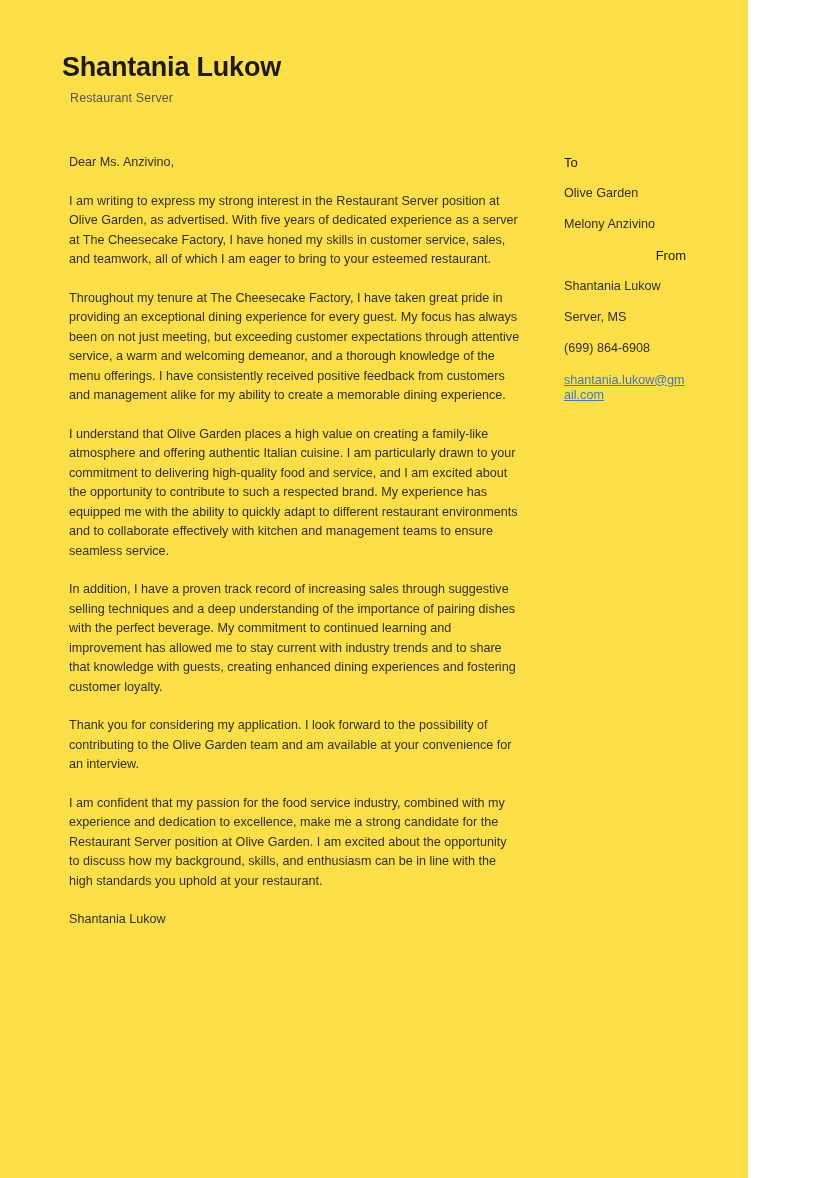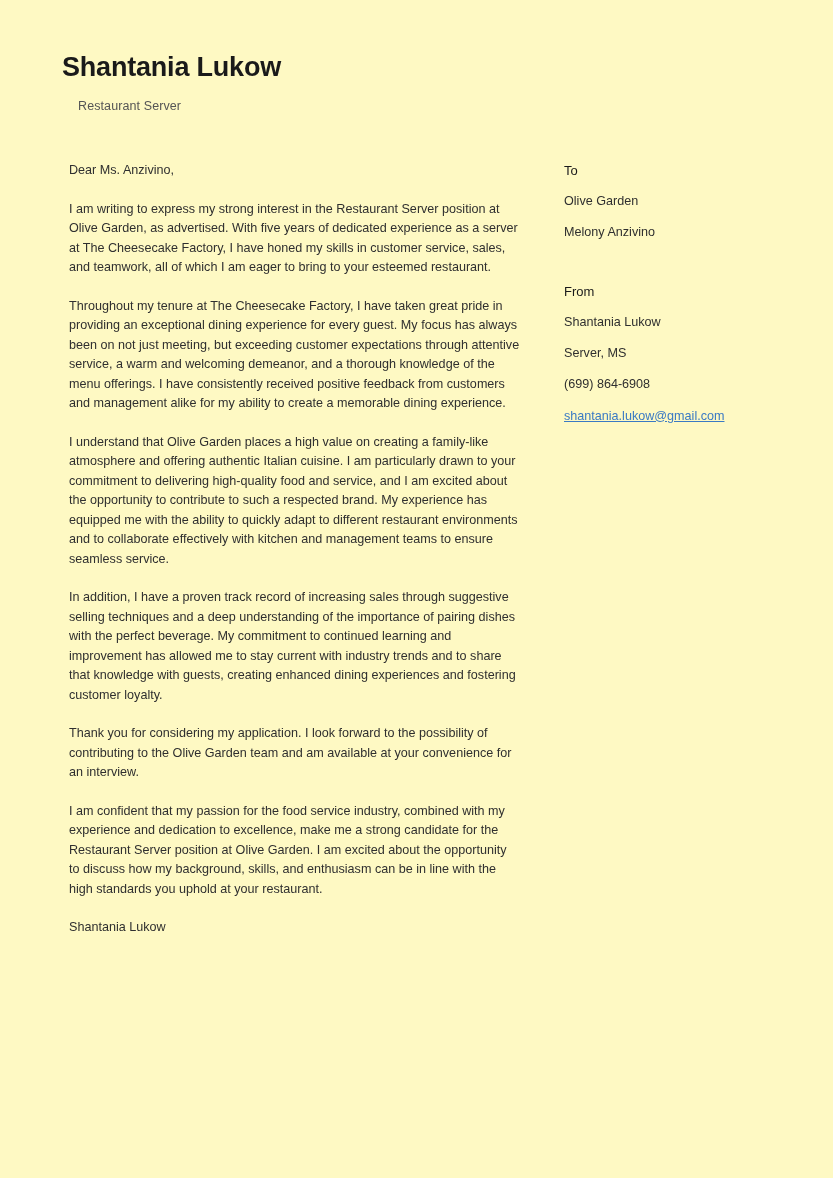--- a/index.html
+++ b/index.html
@@ -9,43 +9,43 @@
   }
   body {
     width: 833px;
     height: 1178px;
     font-family: "Liberation Sans", sans-serif;
     color: #2f2f2f;
     position: relative;
     overflow: hidden;
   }
   .page {
-    width: 833px;
+    width: 748px;
     height: 1178px;
-    background: #fef9c3;
+    background: #fde047;
     box-sizing: border-box;
     padding: 52px 62px 0 62px;
     position: relative;
   }
   .header {
     margin-bottom: 38px;
   }
   .name {
     font-size: 27px;
     font-weight: bold;
     color: #1a1a1a;
     letter-spacing: -0.2px;
     line-height: 1.15;
     margin: 0 0 4px 0;
   }
   .job-title {
     font-size: 12.5px;
     color: #555555;
     font-weight: normal;
-    margin: 16px;
+    margin: 8px;
     letter-spacing: 0.1px;
   }
   .body-wrap {
     display: flex;
     flex-direction: row;
     align-items: flex-start;
   }
   .letter {
     width: 458px;
     flex: 0 0 458px;
@@ -66,21 +66,22 @@
     padding-left: 44px;
     padding-top: 12px;
   }
   .side-heading {
     font-size: 13px;
     font-weight: normal;
     color: #1a1a1a;
     margin: 0 0 14px 0;
   }
   .side-heading.second {
-    margin-top: 44px;
+    margin-top: 16px;
+    text-align: right;
   }
   .side-line {
     font-size: 12.6px;
     color: #2f2f2f;
     line-height: 1.2;
     margin: 16px 0 15px 0;
   }
   .side-link {
     font-size: 12.6px;
     color: #3a7ac4;

